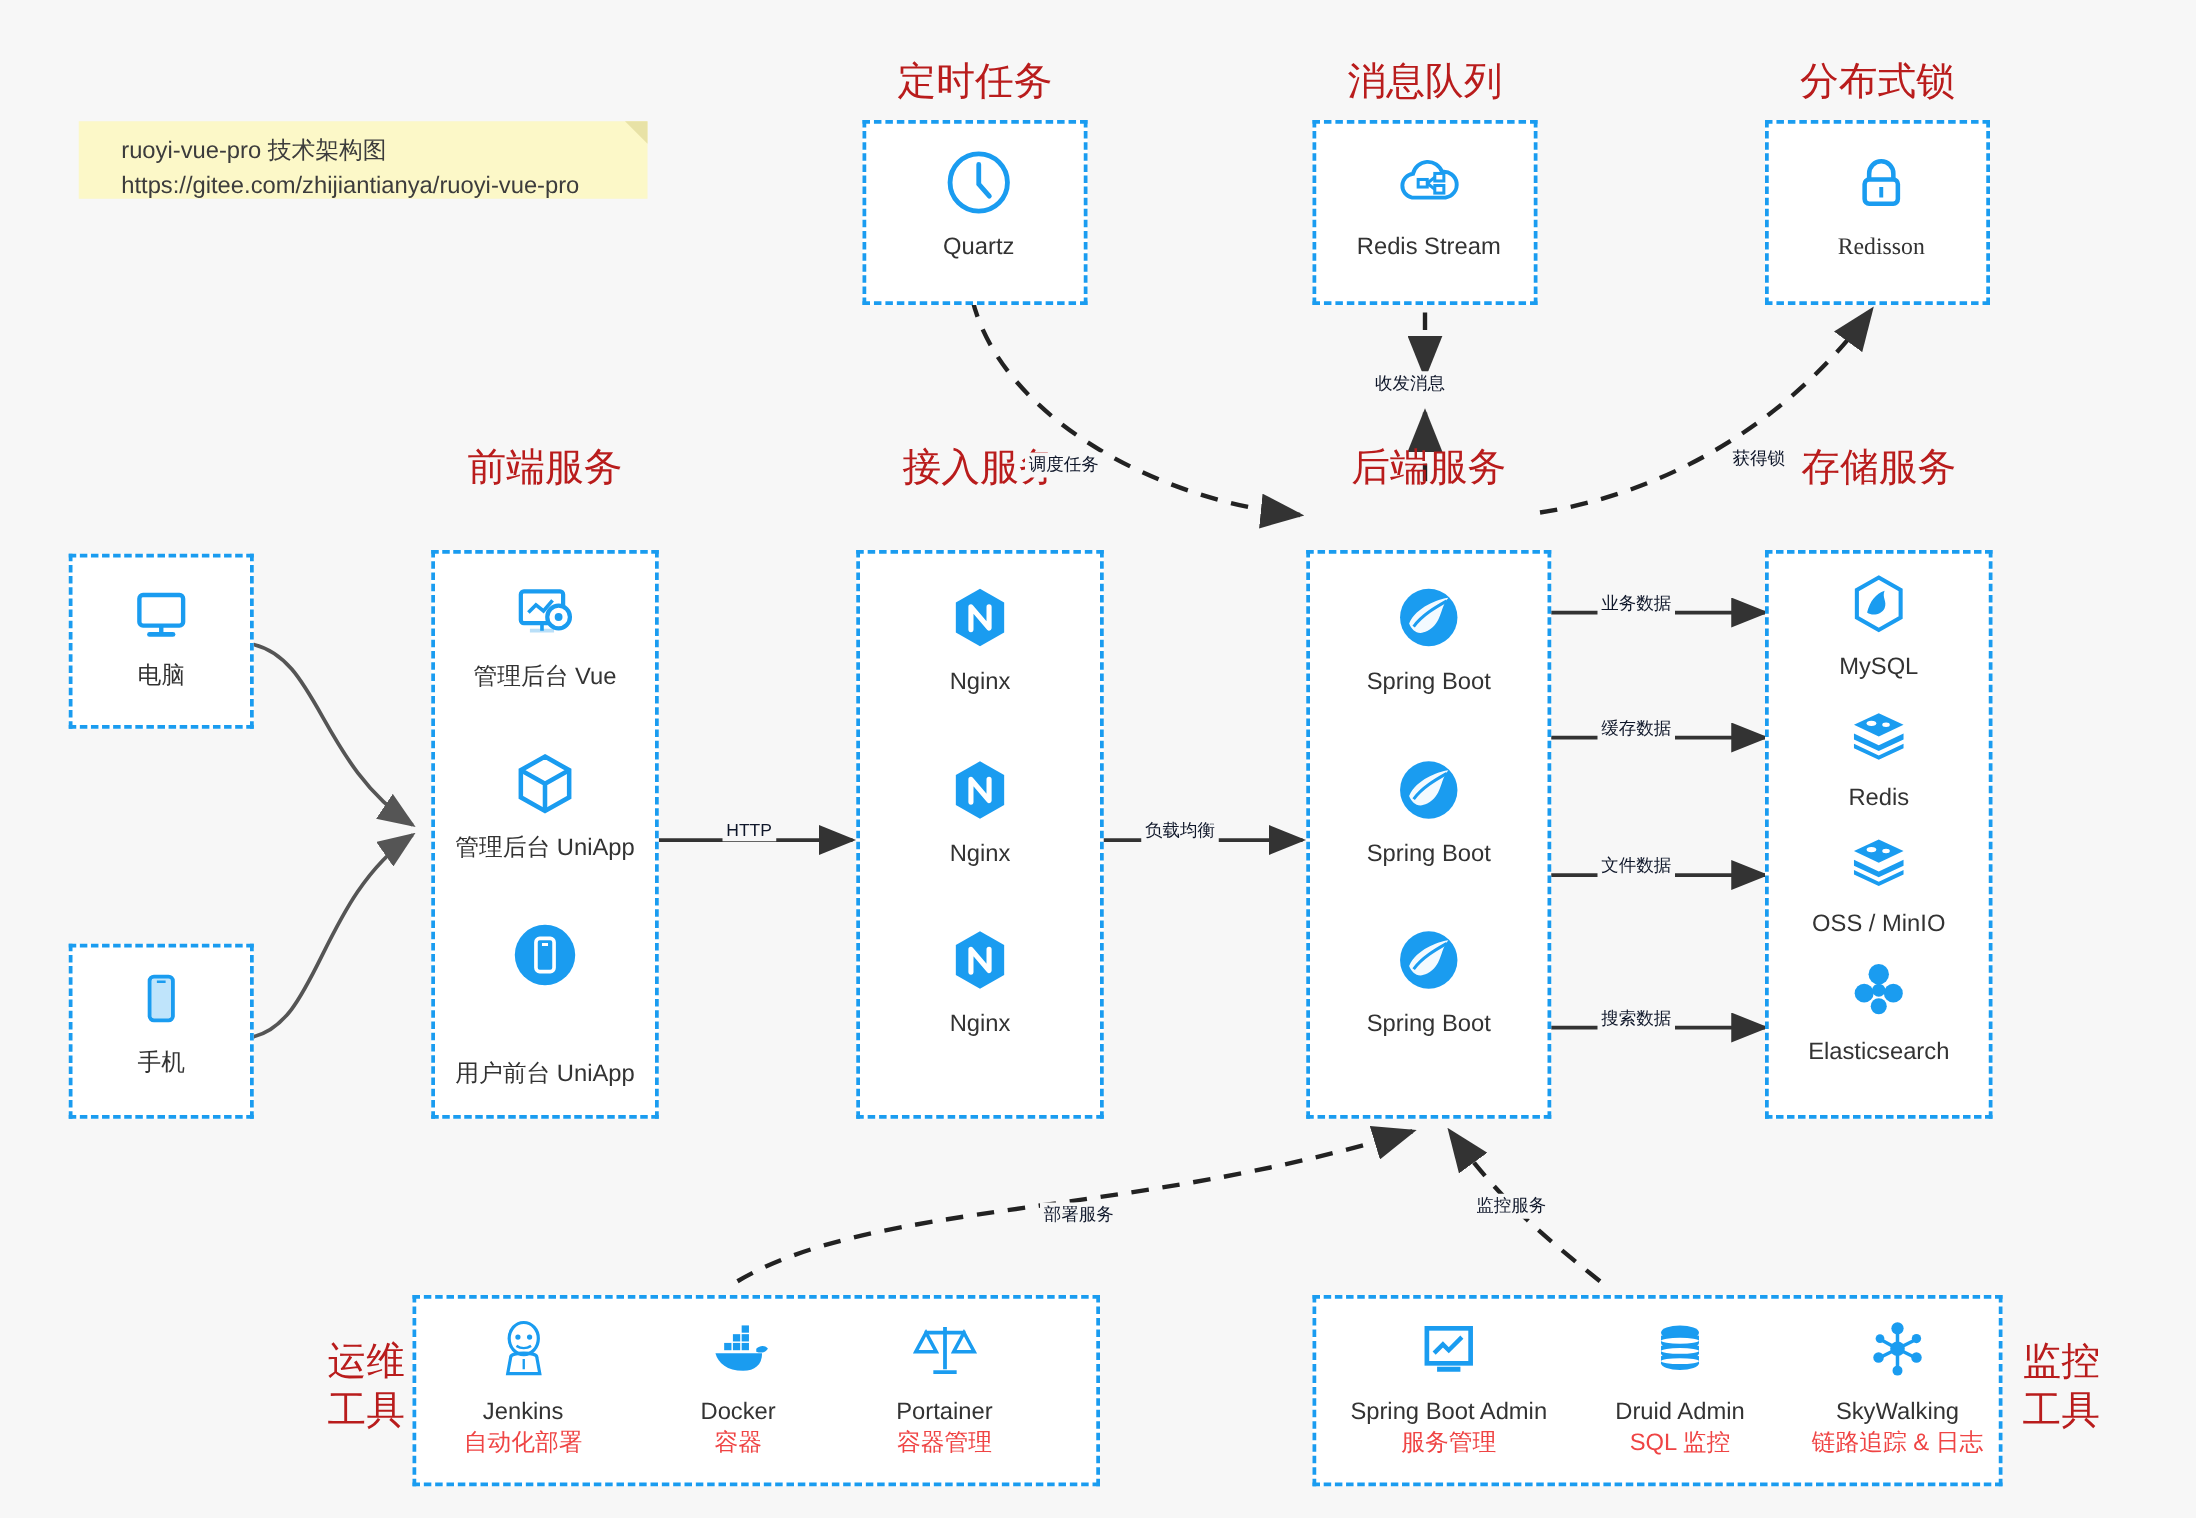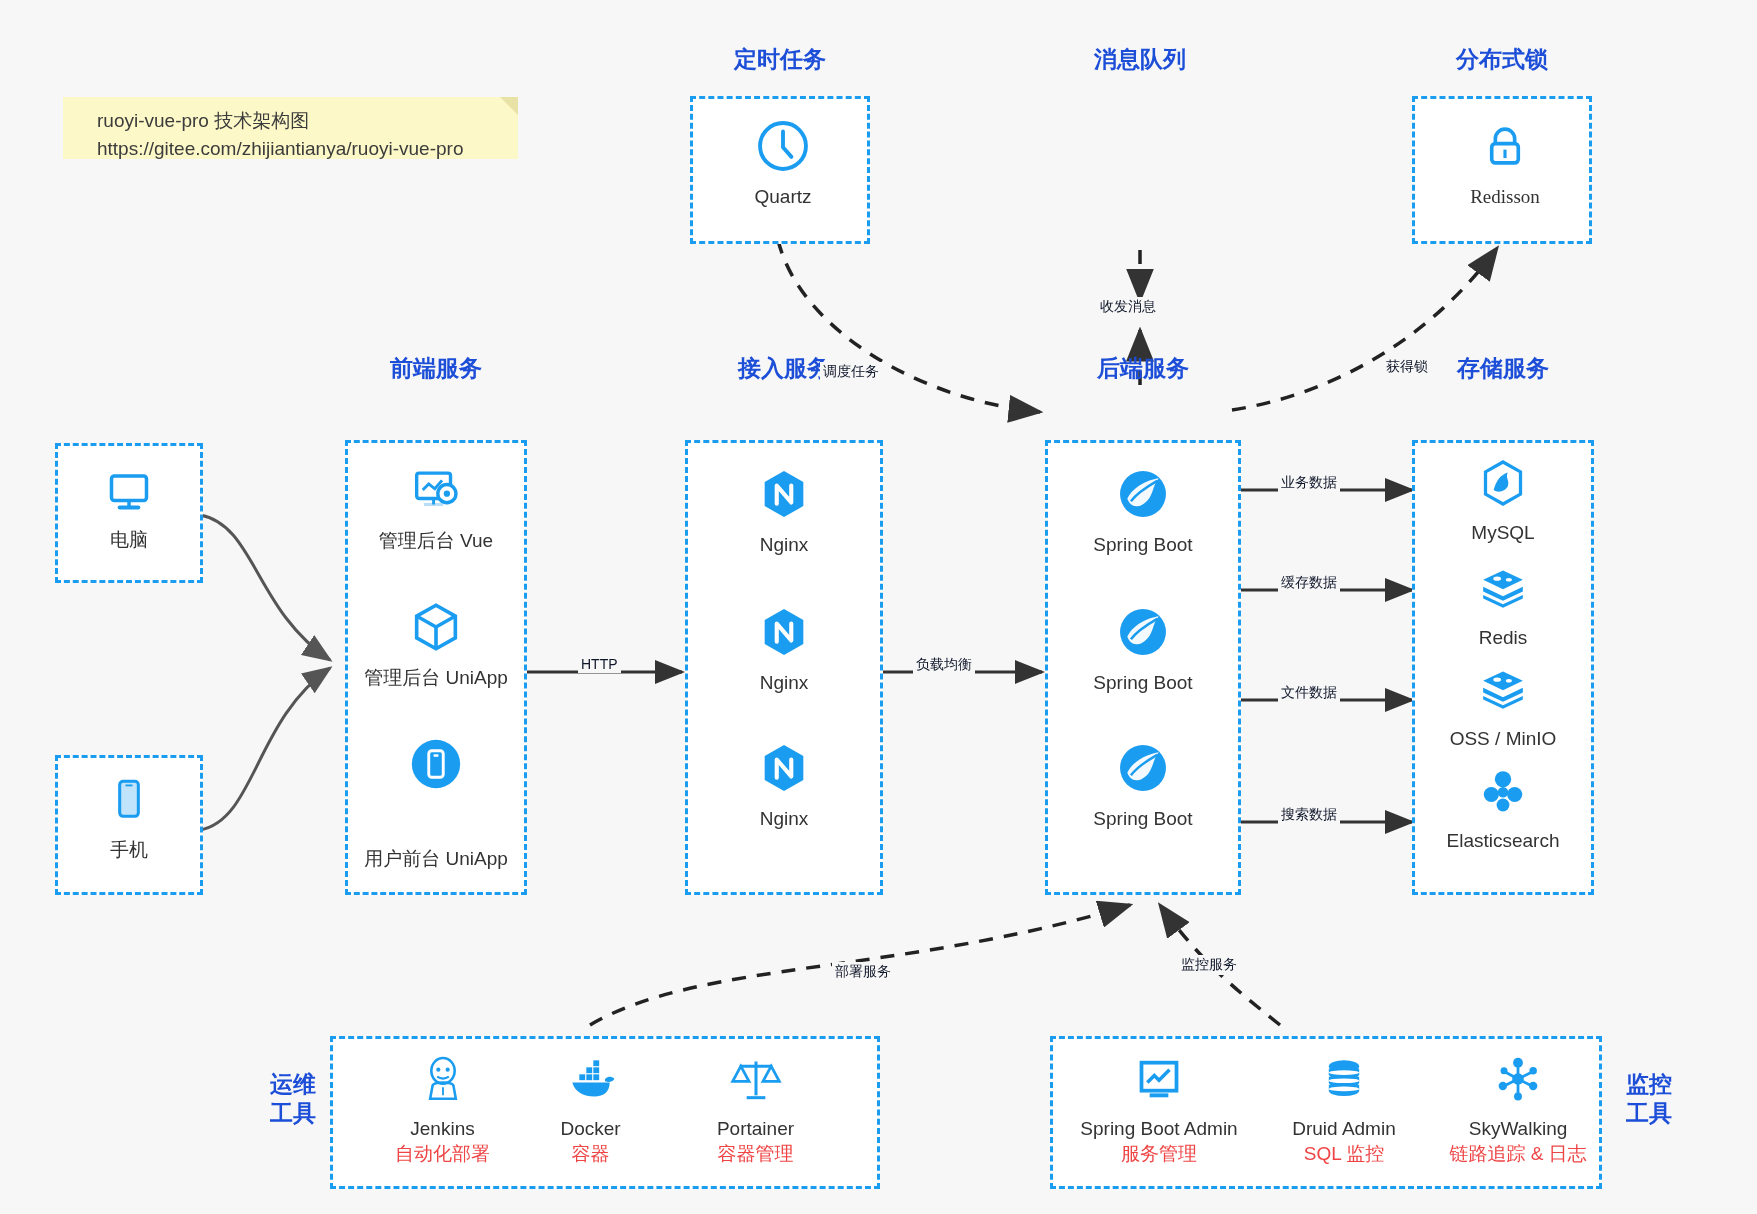--- a/index.html
+++ b/index.html
@@ -28,21 +28,21 @@
   .note-line { white-space: nowrap; margin-left: 20px; }
 
   
   .group {
     position: absolute;
     border: 3px dashed #1a9cf0;
     background: #ffffff;
   }
   .glabel {
     position: absolute;
-    color: #1d4ed8; font-weight: bold; font-size: 23px;
+    color: #b91c1c; font-weight: normal; font-size: 31px;
     white-space: nowrap; text-align: center;
   }
   .glabel.side { line-height: 1.25; }
 
   
   .node {
     position: absolute;
     display: flex; flex-direction: column;
     align-items: center; justify-content: flex-start;
     text-align: center;
@@ -119,20 +119,34 @@
         <svg width="58" height="58" viewBox="0 0 48 48">
             <circle cx="24" cy="24" r="19" fill="none" stroke="#1a9cf0" stroke-width="3.2"></circle>
             <path d="M24 12 L24 25 L31 33" fill="none" stroke="#1a9cf0" stroke-width="3.2" stroke-linecap="round"></path>
           </svg>
       </span>
       <span class="cap">Quartz</span>
     </div>
   </div>
 
   <div class="glabel" style="left:1050px;top:44px;width:180px;">消息队列</div>
+  <div class="group" style="left:1050px;top:96px;width:180px;height:148px;">
+    <div class="node" style="left:0;top:18px;width:180px;">
+      <span class="ic">
+        <svg width="58" height="58" viewBox="0 0 48 48">
+          <path d="M13 34 a8 8 0 0 1 0.6 -15.8 a10 10 0 0 1 19.2 -1.2 a8.5 8.5 0 0 1 2.4 16.9 z" fill="none" stroke="#1a9cf0" stroke-width="2.6"></path>
+          <rect x="17" y="22" width="6" height="5" fill="none" stroke="#1a9cf0" stroke-width="2"></rect>
+          <rect x="28" y="18" width="6" height="5" fill="none" stroke="#1a9cf0" stroke-width="2"></rect>
+          <rect x="28" y="26" width="6" height="5" fill="none" stroke="#1a9cf0" stroke-width="2"></rect>
+          <path d="M23 24.5 L28 20.5 M23 24.5 L28 28.5" stroke="#1a9cf0" stroke-width="2"></path>
+        </svg>
+      </span>
+      <span class="cap">Redis Stream</span>
+    </div>
+  </div>
 
   <div class="glabel" style="left:1412px;top:44px;width:180px;">分布式锁</div>
   <div class="group" style="left:1412px;top:96px;width:180px;height:148px;font-family:Liberation Serif, serif;">
     <div class="node" style="left:0;top:18px;width:180px;">
       <span class="ic">
         <svg width="58" height="58" viewBox="0 0 48 48">
           <path d="M16 22 v-4 a8 8 0 0 1 16 0 v4" fill="none" stroke="#1a9cf0" stroke-width="3"></path>
           <rect x="13" y="22" width="22" height="16" rx="3" fill="none" stroke="#1a9cf0" stroke-width="3"></rect>
           <line x1="24" y1="27" x2="24" y2="34" stroke="#1a9cf0" stroke-width="2.6"></line>
         </svg>
@@ -314,21 +328,21 @@
       </span>
       <span class="cap">Elasticsearch</span>
     </div>
   </div>
 
   <div class="glabel side" style="left:258px;top:1070px;width:70px;text-align:center;">
     <div>运维</div>
     <div>工具</div>
   </div>
   <div class="group" style="left:330px;top:1036px;width:550px;height:153px;">
-    <div class="node" style="left:27px;top:12px;width:165px;">
+    <div class="node" style="left:3px;top:12px;width:165px;">
       <span class="ic">
         <svg width="56" height="56" viewBox="0 0 48 48">
           <ellipse cx="24" cy="17" rx="10" ry="11" fill="none" stroke="#1a9cf0" stroke-width="2.2"></ellipse>
           <path d="M15 30 C15 26 33 26 33 30 L35 41 L13 41 Z" fill="none" stroke="#1a9cf0" stroke-width="2.2"></path>
           <circle cx="20" cy="16" r="1.8" fill="#1a9cf0"></circle>
             <circle cx="28" cy="16" r="1.8" fill="#1a9cf0"></circle>
           <path d="M19 22 C22 24 26 24 29 22" stroke="#1a9cf0" stroke-width="1.8" fill="none"></path>
           <path d="M24 31 L24 38" stroke="#1a9cf0" stroke-width="1.6"></path>
         </svg>
       </span>

